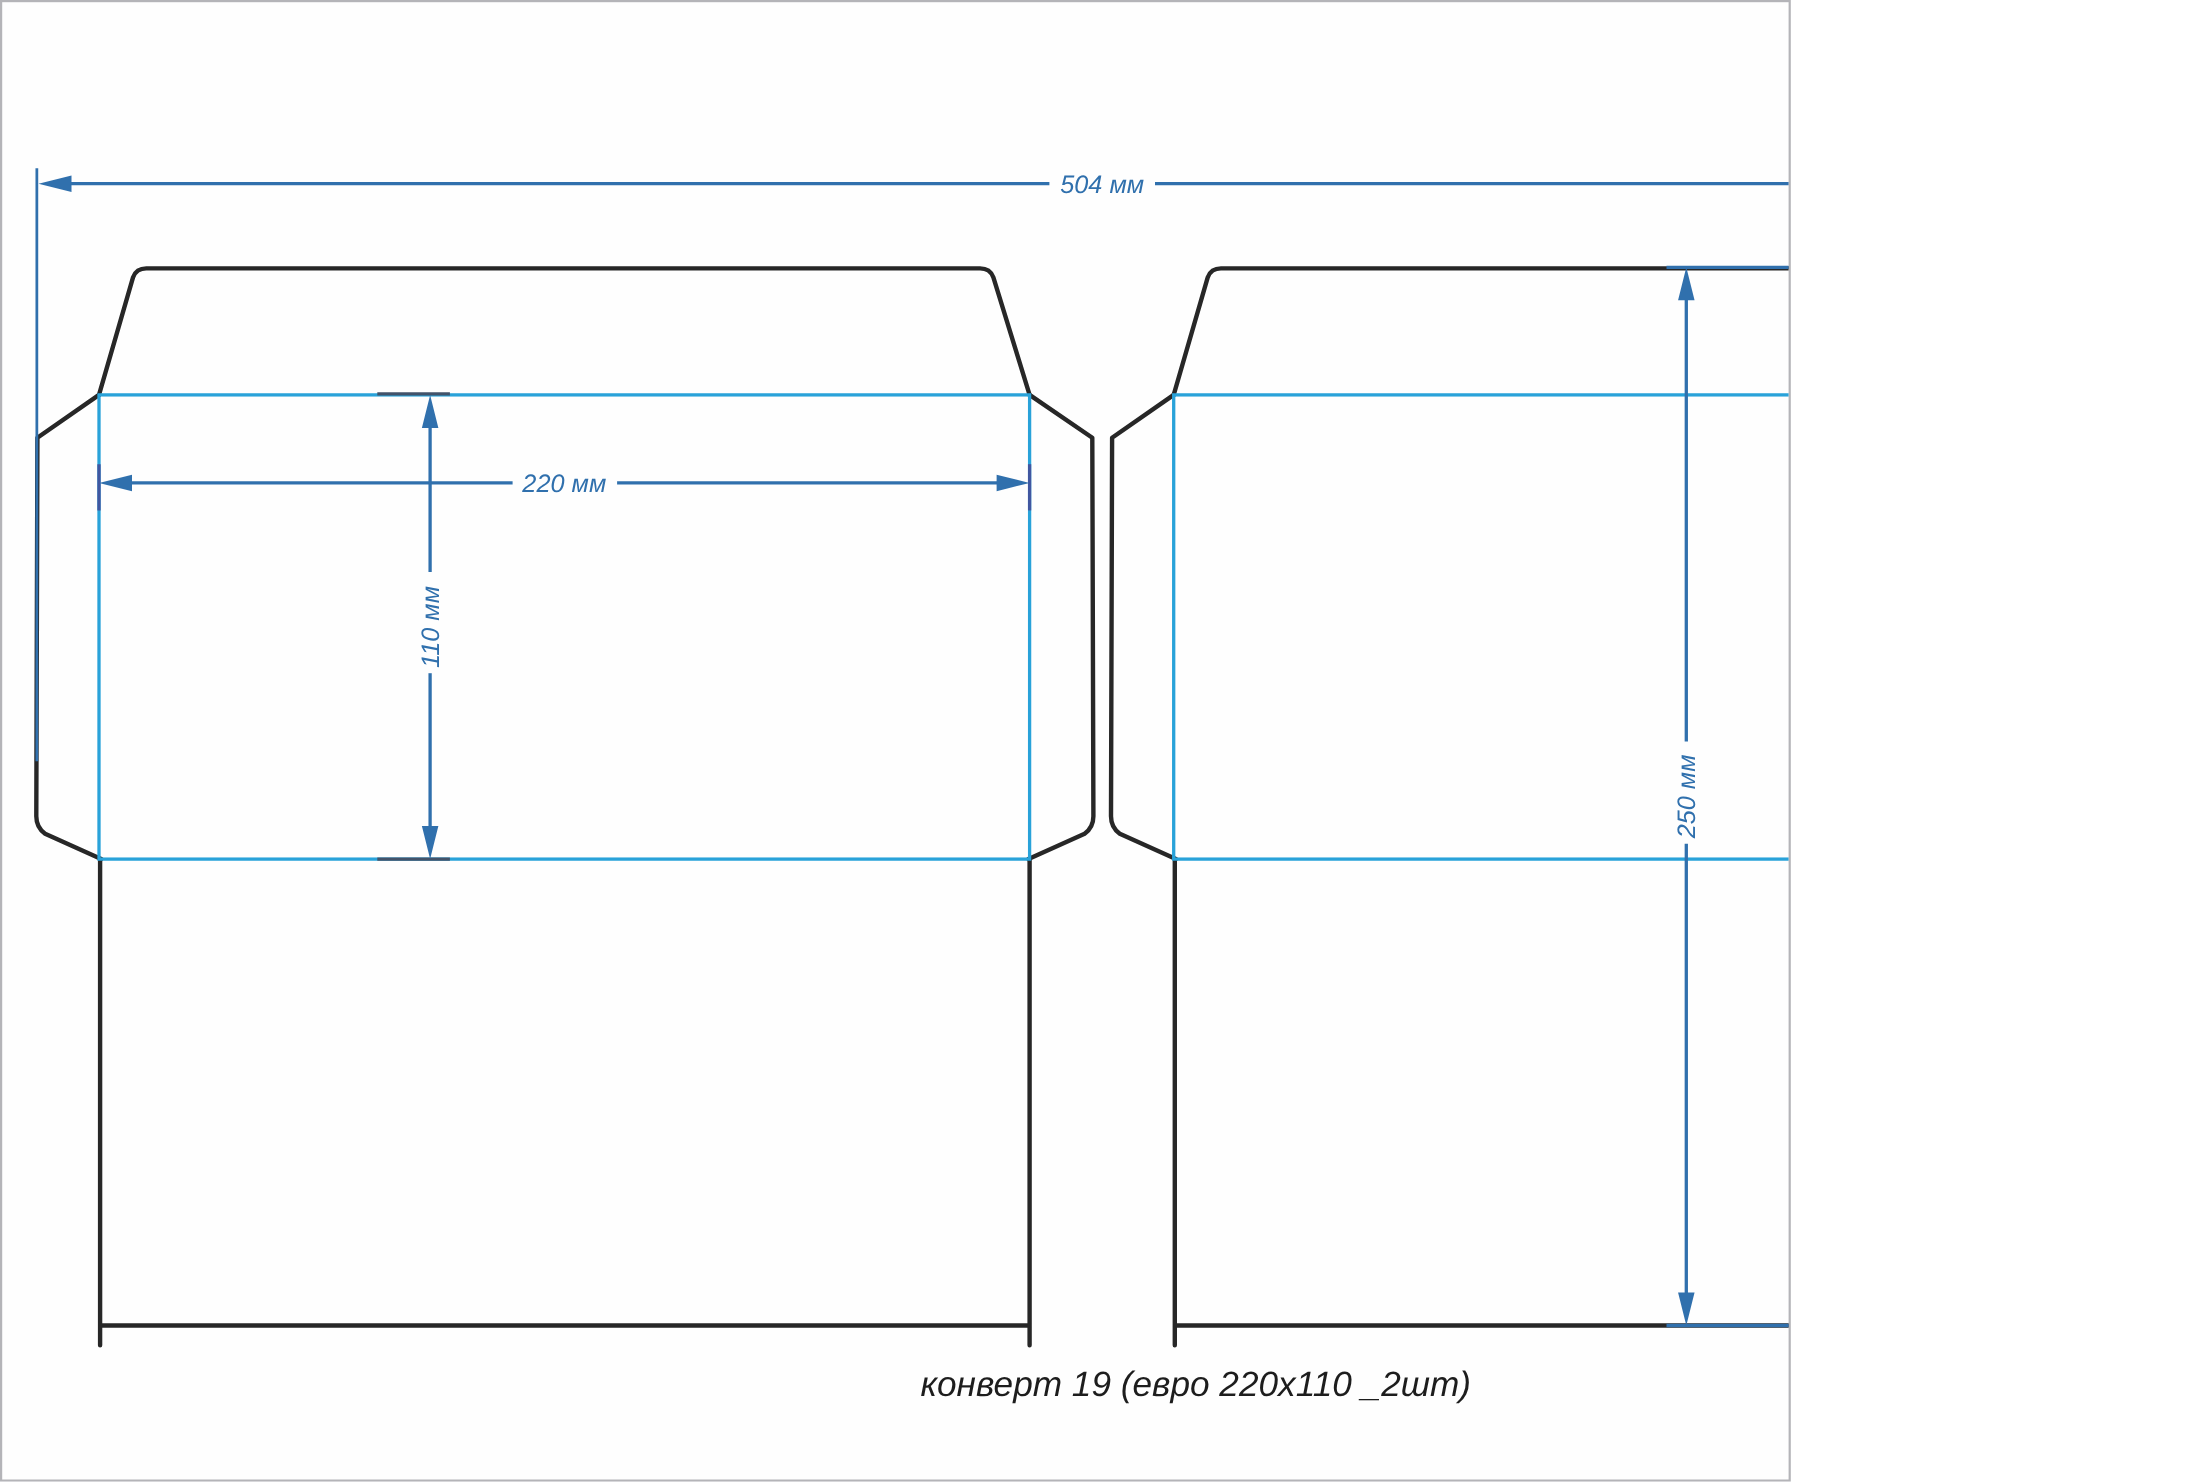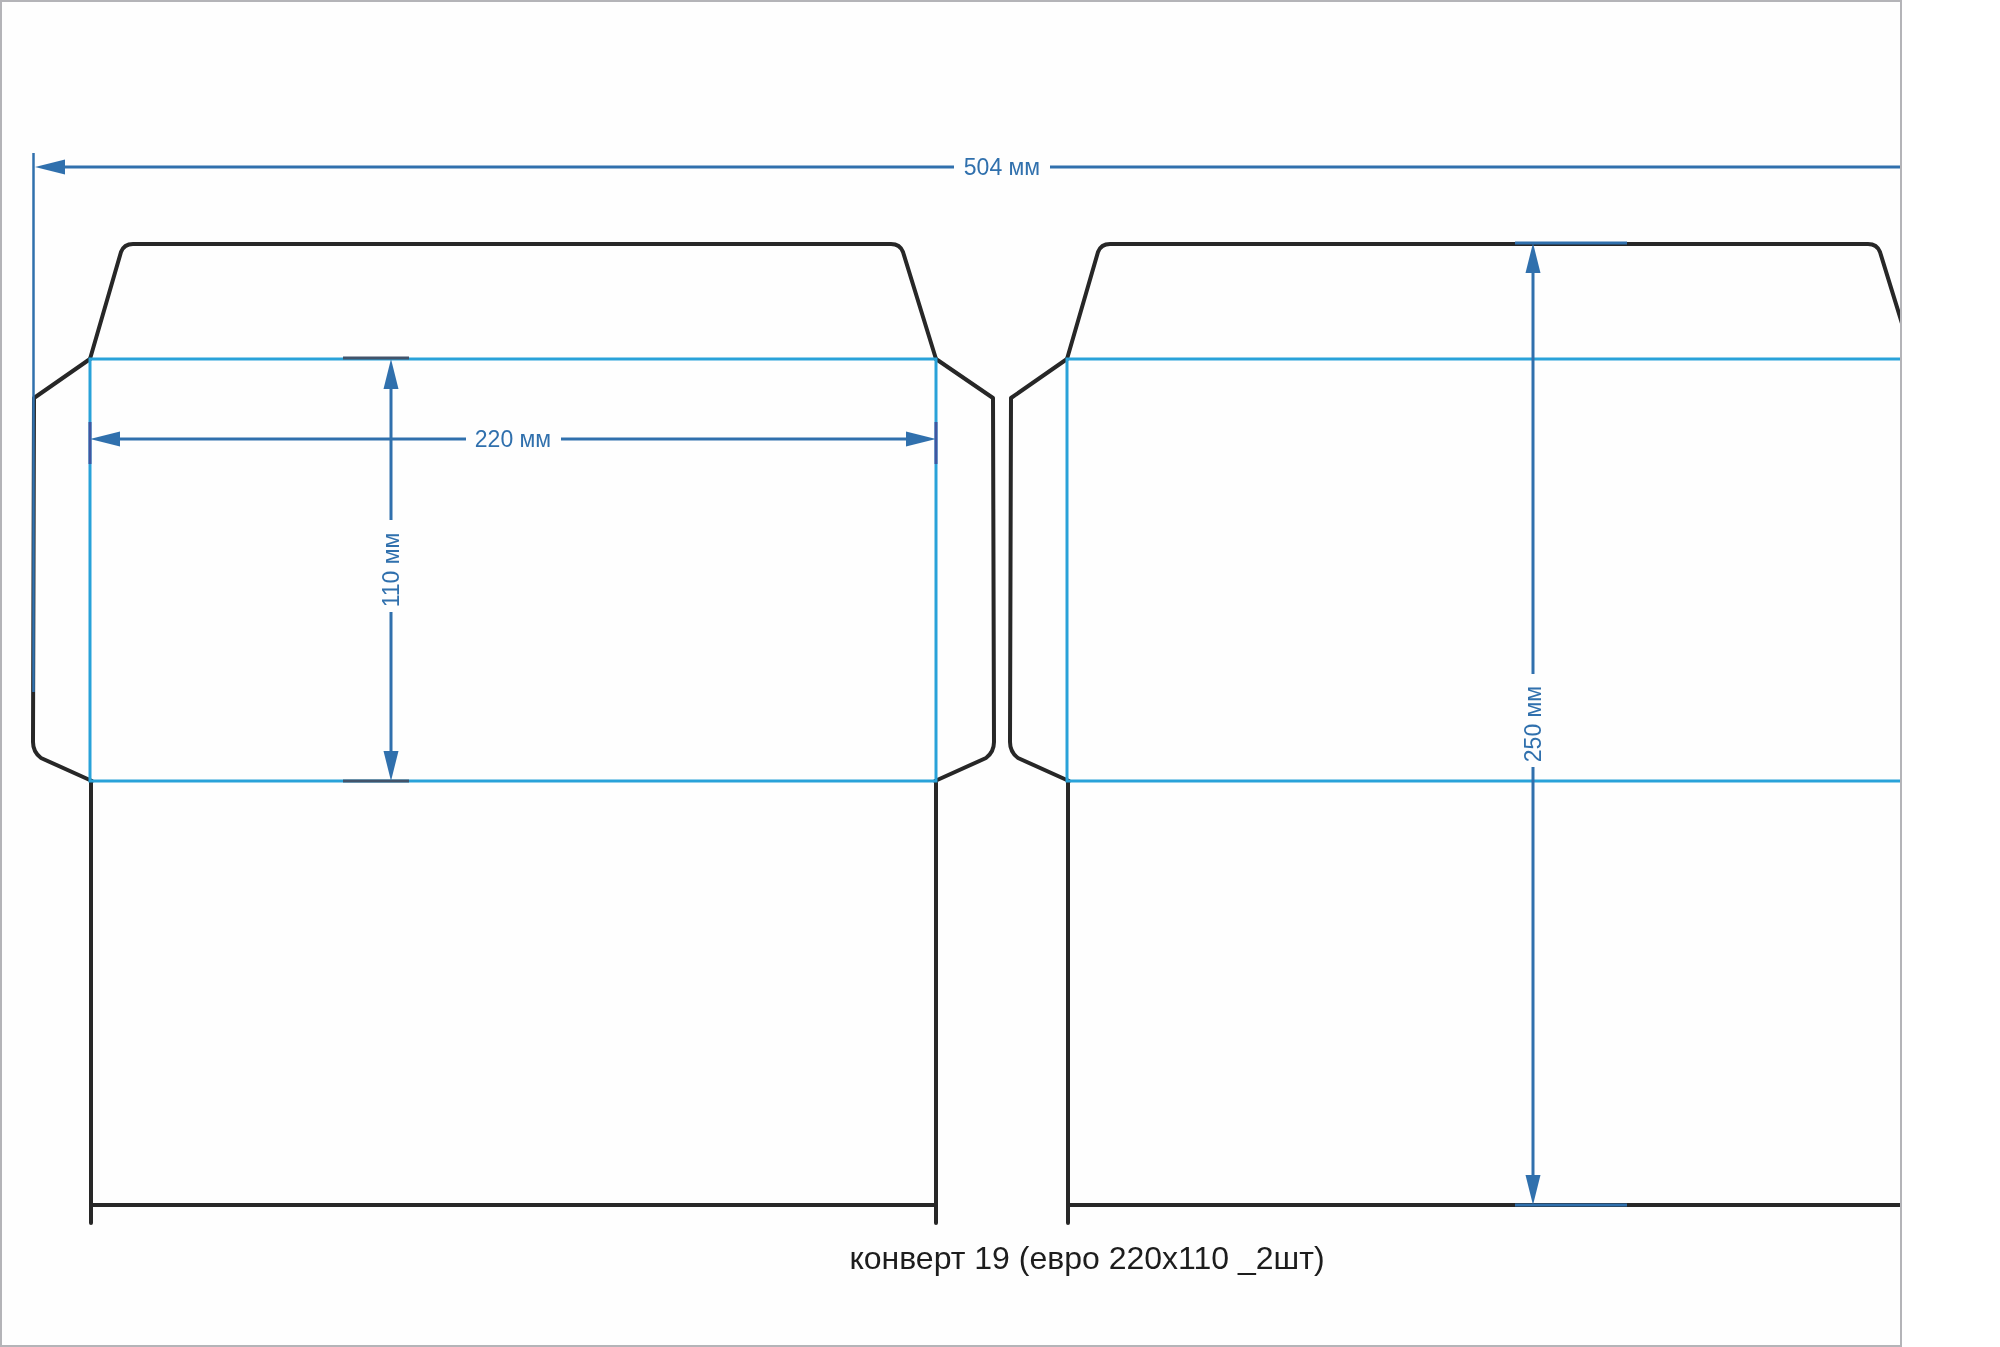--- a/index.html
+++ b/index.html
@@ -3,26 +3,27 @@
 <meta charset="utf-8">
 <style>
   html, body {
     margin: 0;
     padding: 0;
     background: #ffffff;
     font-family: "Liberation Sans", sans-serif;
   }
   .canvas {
     position: relative;
-    width: 1902px;
+    width: 1628px;
     height: 1347px;
     background: #fefefe;
     box-sizing: border-box;
     border: 2px solid #b4b4b8;
     overflow: hidden;
+    font-style: italic;
   }
   svg { display: block; width: 2000px; height: 1347px; }
   .cut    { stroke: #272727; stroke-width: 4; fill: none; stroke-linejoin: round; stroke-linecap: round; }
   .fold   { stroke: #29a2d9; stroke-width: 3; fill: none; }
   .dim    { stroke: #3070ad; stroke-width: 3; fill: none; }
   .ext    { stroke: #3070ad; stroke-width: 2.5; fill: none; }
   .tickv  { stroke: #4056a0; stroke-width: 3; fill: none; }
   .tickh  { stroke: #42536a; stroke-width: 3; fill: none; }
   .tickb  { stroke: #3070ad; stroke-width: 3; fill: none; }
   .ah     { fill: #3070ad; stroke: none; }

